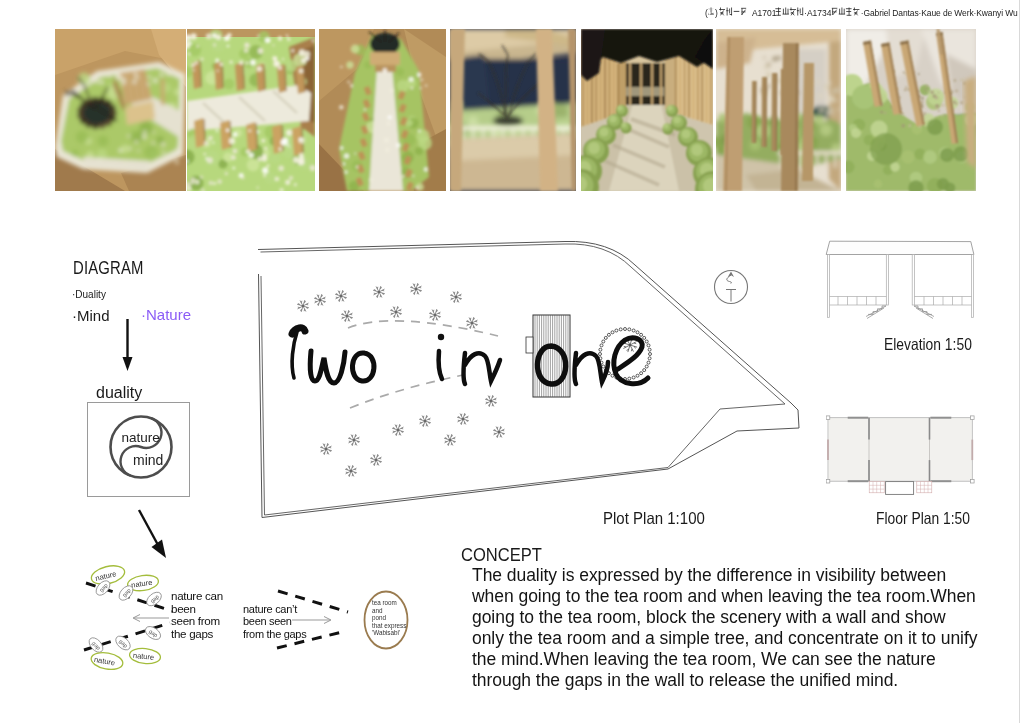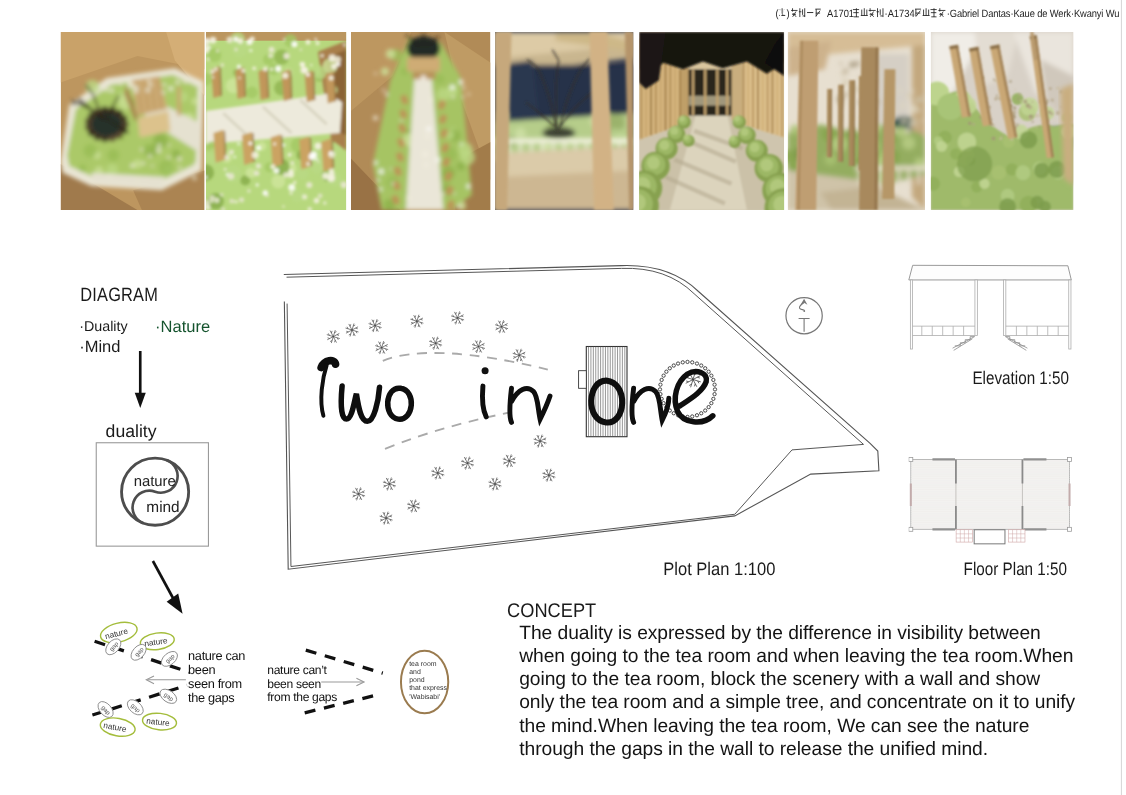--- a/index.html
+++ b/index.html
@@ -896,22 +896,22 @@
           <path d="M143.300000,2.300000 h6.200000 M144.200000,2.300000 v6.600000 M148.800000,3.700000 l-4.400000,5.200000 M143.800000,5.900000 h5.000000" stroke="#222" stroke-width="0.82" fill="none"></path>
           <path d="M151.100000,8.100000 h7.200000 M152.100000,2.700000 v5.400000 M154.700000,1.500000 v6.800000 M157.300000,2.700000 v5.400000" stroke="#222" stroke-width="0.82" fill="none"></path>
           <path d="M159.200000,2.700000 h6.400000 M162.800000,1.500000 v8.000000 M159.600000,5.500000 h5.600000 M160.000000,9.300000 h5.400000" stroke="#222" stroke-width="0.82" fill="none"></path>
           <path d="M167.300000,3.500000 h7.200000 M168.800000,1.500000 v3.000000 M169.100000,5.900000 l3.400000,3.400000 M172.300000,4.500000 l-3.400000,4.800000 M168.300000,7.000000 h4.000000" stroke="#222" stroke-width="0.82" fill="none"></path>
           <text x="176" y="9.6" font-size="9.6" fill="#222" letter-spacing="-0.12">·Gabriel Dantas·Kaue de Werk·Kwanyi Wu</text>
         </g>
       </svg></div>
 
 <div class="abs" style="left:73px;top:258px;font-size:17.5px;letter-spacing:0.2px;color:#1a1a1a;transform:scaleX(0.85);transform-origin:left;">DIAGRAM</div>
 
-<div class="abs" style="left:72px;top:289px;font-size:13px;color:#1a1a1a;">·Duality</div>
-<div class="abs" style="left:141px;top:289px;font-size:15px;color:#14532d;">·Nature</div>
+<div class="abs" style="left:72px;top:289px;font-size:10px;color:#1a1a1a;">·Duality</div>
+<div class="abs" style="left:141px;top:306px;font-size:15px;color:#8b5cf6;">·Nature</div>
 
 <div class="abs" style="left:72px;top:307px;font-size:15px;color:#1a1a1a;">·Mind</div>
 
 <div class="abs" style="left:118px;top:318px;"><svg width="20" height="54" viewBox="0 0 20 54">
         <line x1="9.5" y1="1" x2="9.5" y2="41" stroke="#111" stroke-width="2.4"></line>
         <polygon points="4.5,39 14.5,39 9.5,53" fill="#111"></polygon>
       </svg></div>
 
 <div class="abs" style="left:96px;top:384px;font-size:16px;color:#1a1a1a;">duality</div>
 

